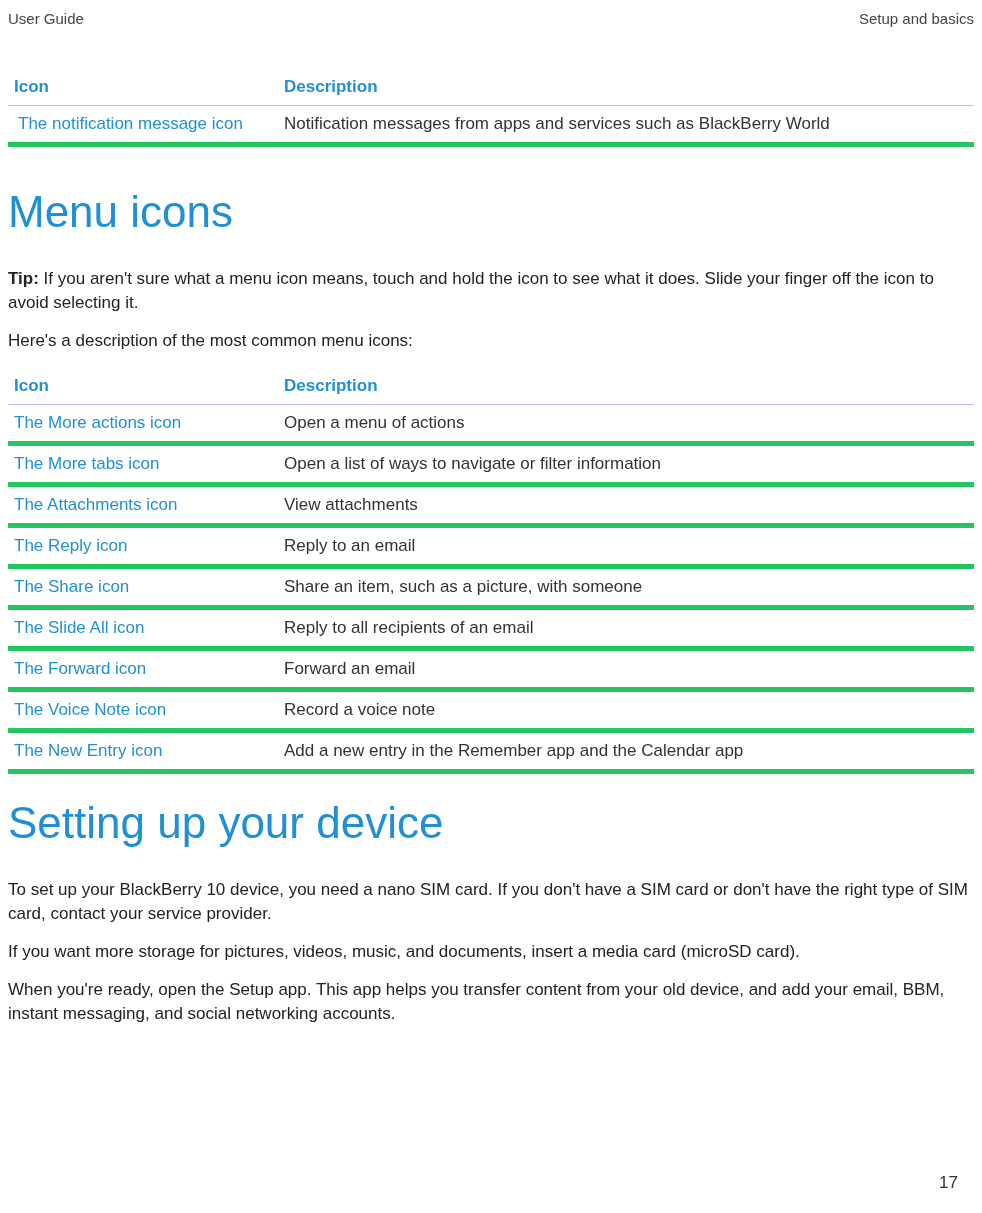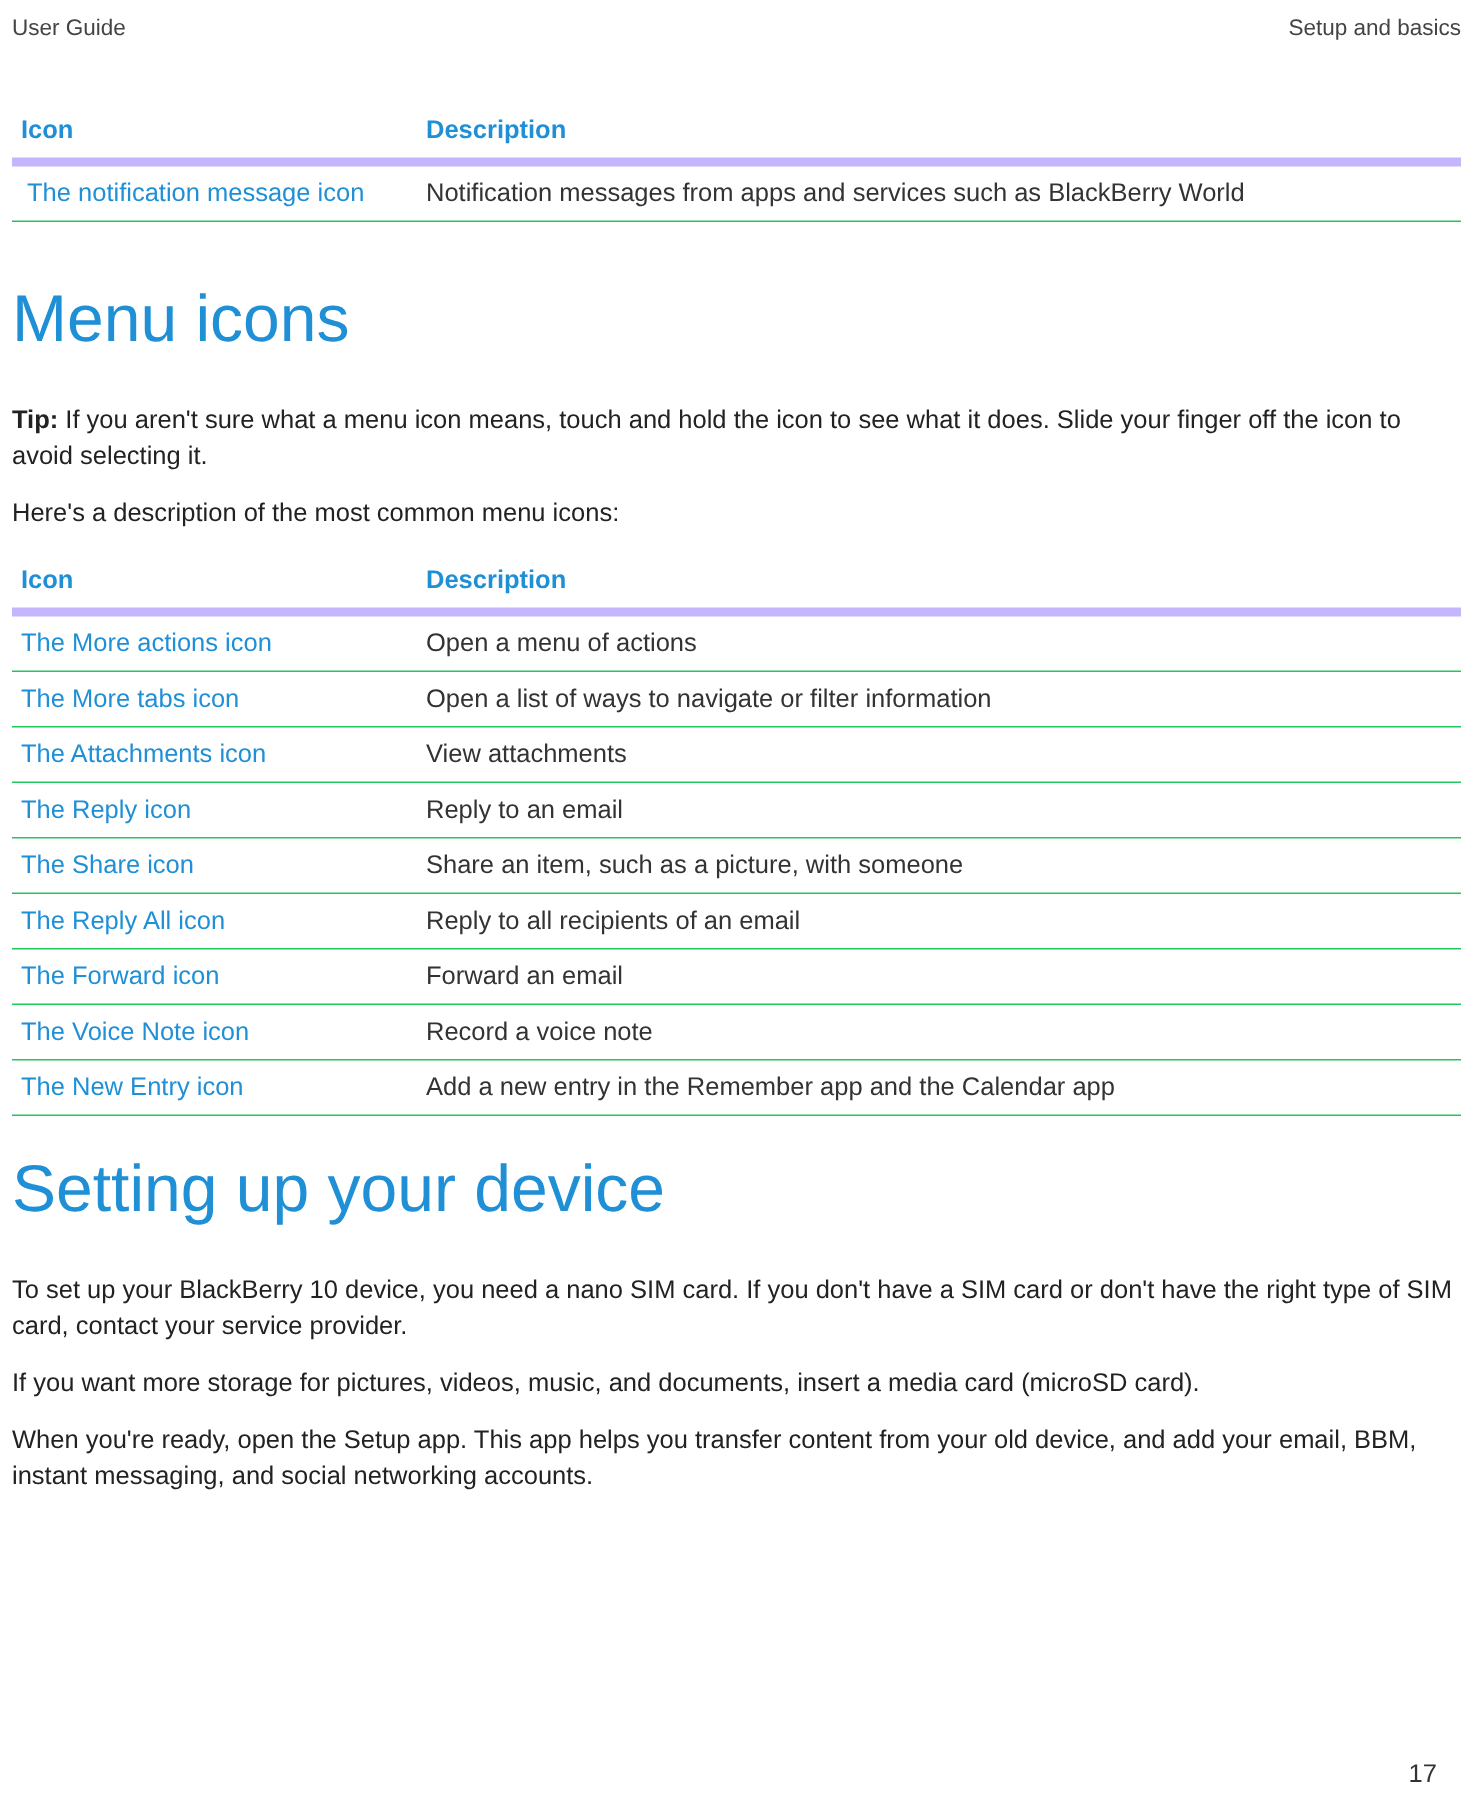--- a/index.html
+++ b/index.html
@@ -36,26 +36,26 @@
     width: 100%;
     border-collapse: collapse;
     margin-bottom: 8px;
   }
   th {
     text-align: left;
     font-weight: bold;
     color: #1f8fd6;
     font-size: 17px;
     padding: 10px 6px 8px 6px;
-    border-bottom: 6px solid #c4b5fd;
+    border-bottom: 1px solid #c4b5fd;
   }
   td {
     font-size: 17px;
     padding: 8px 6px;
-    border-bottom: 1px solid #22c55e;
+    border-bottom: 5px solid #22c55e;
     vertical-align: top;
   }
   td.icon-cell {
     color: #1f8fd6;
     width: 270px;
   }
   .table1 td.icon-cell {
     width: 270px;
     padding-left: 10px;
   }
@@ -136,21 +136,21 @@
         </tr>
         <tr>
           <td class="icon-cell">The Reply icon</td>
           <td>Reply to an email</td>
         </tr>
         <tr>
           <td class="icon-cell">The Share icon</td>
           <td>Share an item, such as a picture, with someone</td>
         </tr>
         <tr>
-          <td class="icon-cell">The Reply All icon</td>
+          <td class="icon-cell">The Slide All icon</td>
           <td>Reply to all recipients of an email</td>
         </tr>
         <tr>
           <td class="icon-cell">The Forward icon</td>
           <td>Forward an email</td>
         </tr>
         <tr>
           <td class="icon-cell">The Voice Note icon</td>
           <td>Record a voice note</td>
         </tr>

